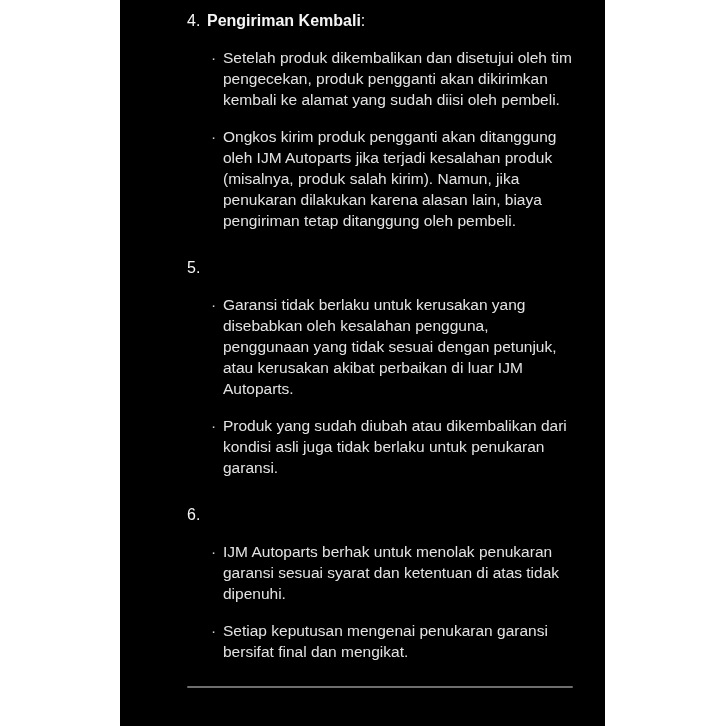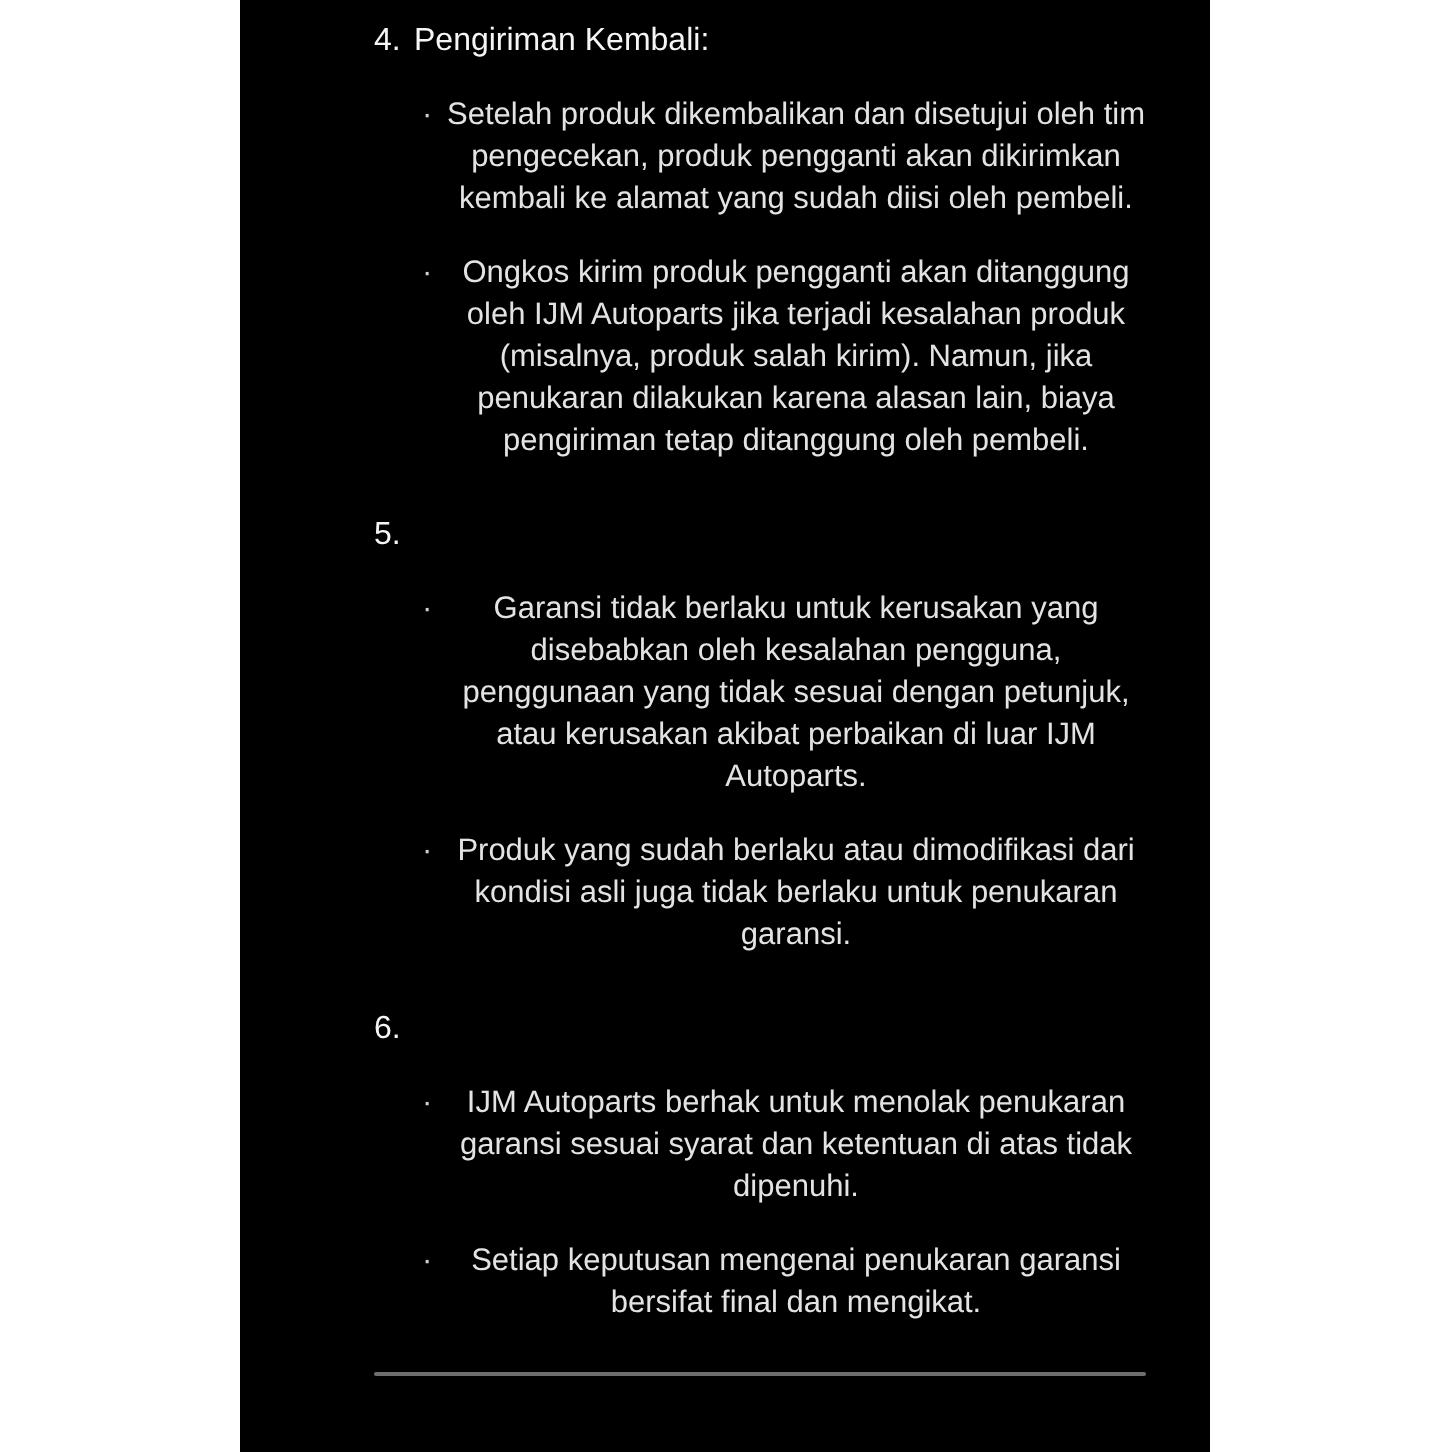--- a/index.html
+++ b/index.html
@@ -37,21 +37,21 @@
   }
   .section:first-child .section-heading {
     margin-top: 0;
   }
   .section-number {
     flex: none;
     width: 20px;
     font-weight: 400;
   }
   .section-title {
-    font-weight: 400;
+    font-weight: 700;
     margin-top: 20px;
   }
   .section-colon {
     font-weight: 400;
   }
   .bullet {
     display: flex;
     align-items: flex-start;
     margin: 0 0 16px 0;
     padding-left: 24px;
@@ -59,21 +59,20 @@
     line-height: 21px;
     color: #e3e3e3;
   }
   .bullet-dot {
     flex: none;
     width: 12px;
     color: #cfcfcf;
   }
   .bullet-text {
     flex: 1;
-    text-align: center;
   }
   .divider {
     margin: 24px 0 0 0;
     border: none;
     height: 2px;
     width: 386px;
     background: #6e6e6e;
     border-radius: 1px;
   }
 </style>
@@ -106,21 +105,21 @@
       <span class="section-number">5.</span>
     </div>
     <div class="bullet-list">
   <div class="bullet" style="color: rgb(227, 227, 227);">
     <span class="bullet-dot">·</span>
     <span class="bullet-text">Garansi tidak berlaku untuk kerusakan yang disebabkan oleh kesalahan pengguna, penggunaan yang tidak sesuai dengan petunjuk, atau kerusakan akibat perbaikan di luar IJM Autoparts.</span>
   </div>
 
   <div class="bullet" style="color: rgb(227, 227, 227);">
     <span class="bullet-dot">·</span>
-    <span class="bullet-text">Produk yang sudah berlaku atau dimodifikasi dari kondisi asli juga tidak berlaku untuk penukaran garansi.</span>
+    <span class="bullet-text">Produk yang sudah diubah atau dikembalikan dari kondisi asli juga tidak berlaku untuk penukaran garansi.</span>
   </div>
 </div>
   </div>
 
   <div class="section">
     <div class="section-heading" style="color: rgb(245, 245, 245);">
       <span class="section-number">6.</span>
     </div>
     <div class="bullet-list">
   <div class="bullet" style="color: rgb(227, 227, 227);">

